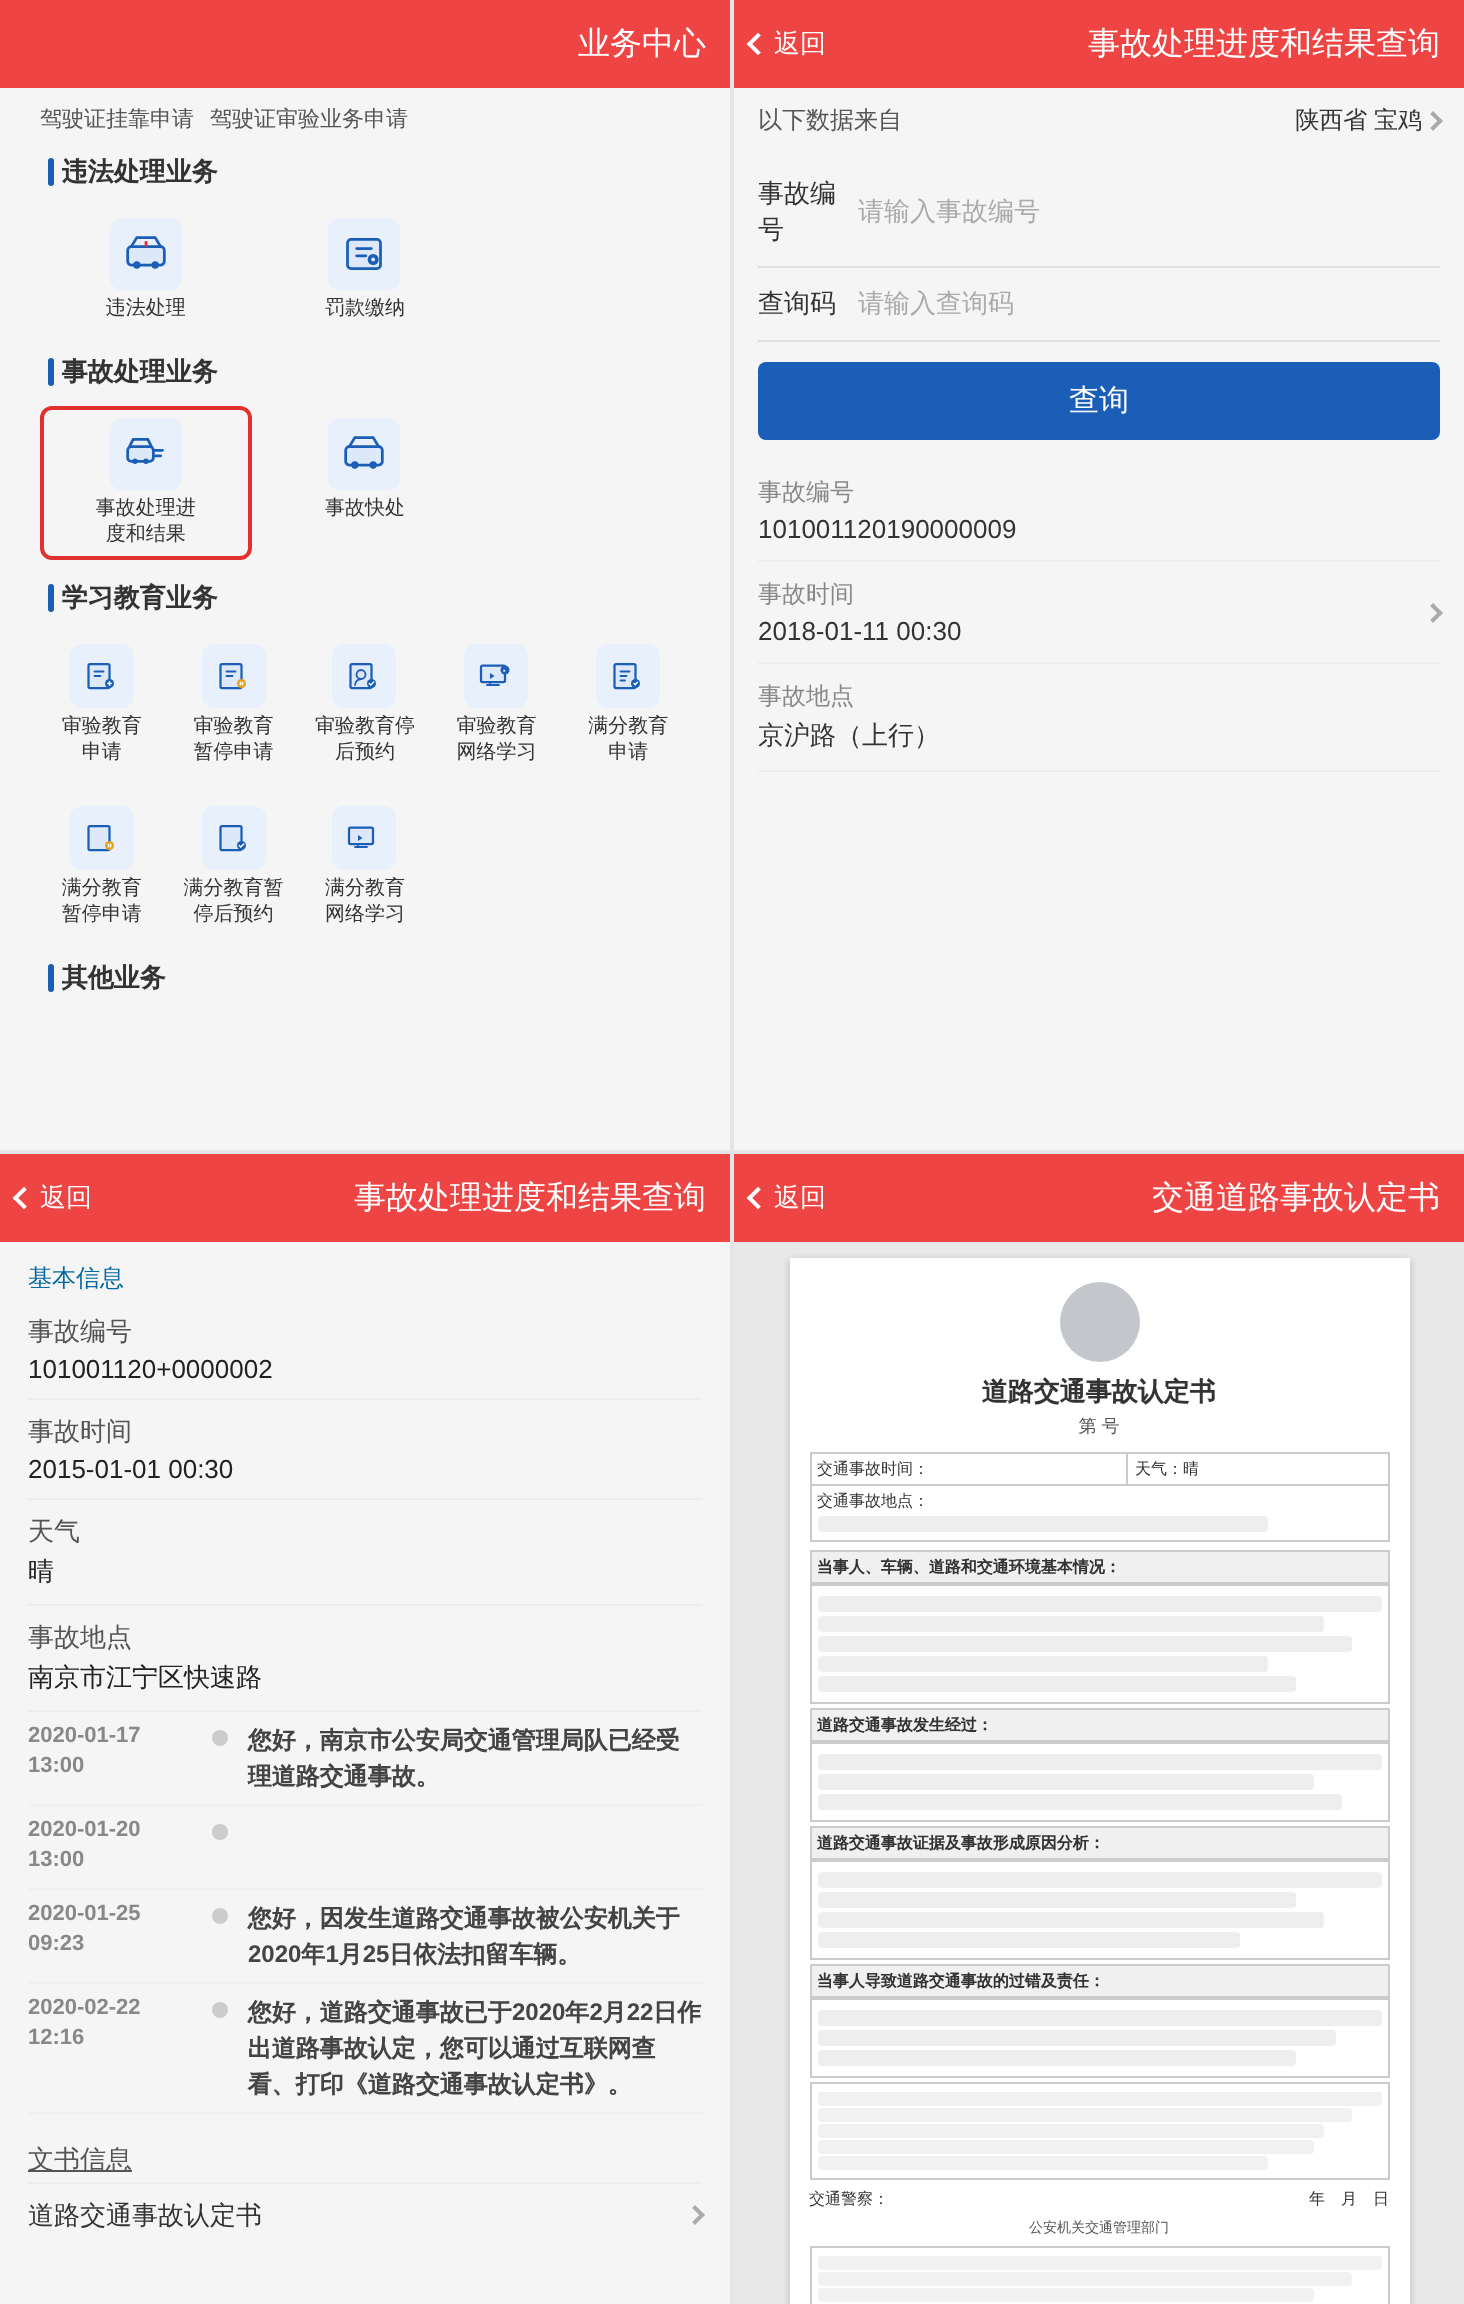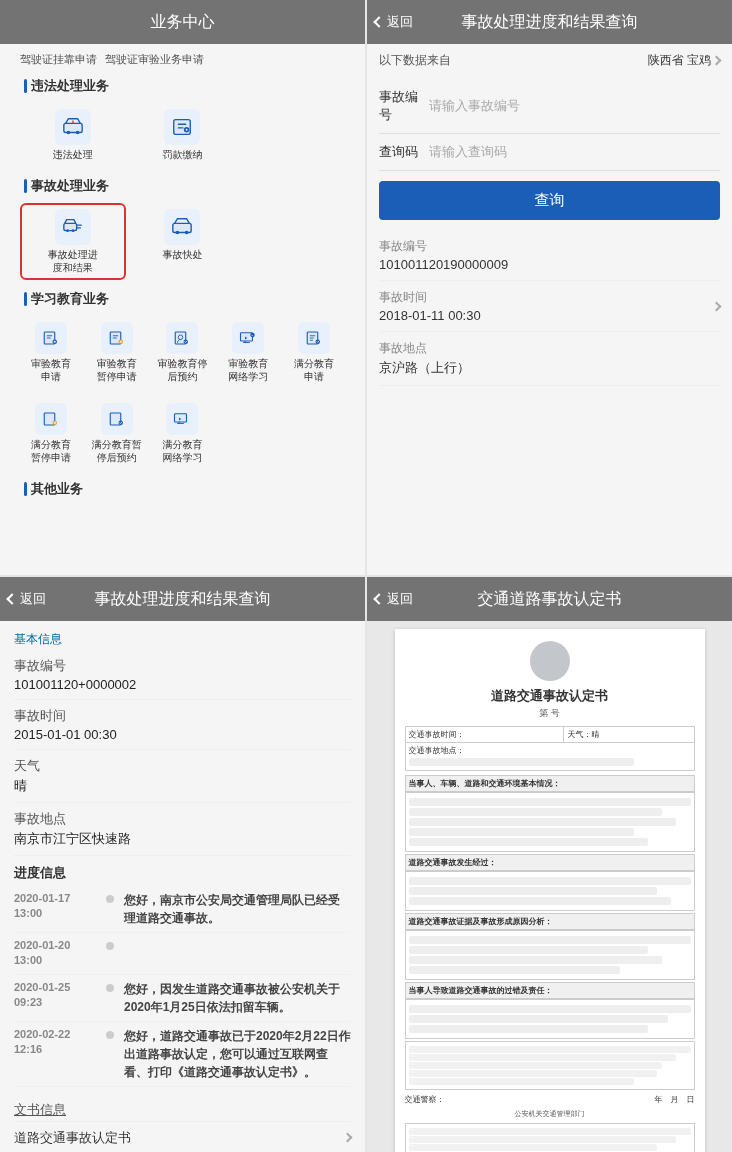--- a/index.html
+++ b/index.html
@@ -17,25 +17,25 @@
     
     .panel {
       background: #f5f5f5;
       overflow: hidden;
       display: flex;
       flex-direction: column;
     }
 
     
     .panel-header {
-      background: #737373;
+      background: #ef4444;
       color: white;
       display: flex;
       align-items: center;
-      justify-content: center;
+      justify-content: flex-end;
       padding: 10px 12px;
       position: relative;
       min-height: 44px;
     }
     .panel-header .back-btn {
       position: absolute;
       left: 8px;
       display: flex;
       align-items: center;
       color: white;
@@ -596,21 +596,20 @@
     </div>
     <div class="info-field">
       <div class="key">天气</div>
       <div class="val">晴</div>
     </div>
     <div class="info-field">
       <div class="key">事故地点</div>
       <div class="val">南京市江宁区快速路</div>
     </div>
 
-    <div class="progress-section-title">进度信息</div>
 
     <div class="progress-item">
       <div class="progress-time">2020-01-17<br>13:00</div>
       <div class="progress-dot"></div>
       <div class="progress-desc">您好，南京市公安局交通管理局队已经受理道路交通事故。</div>
     </div>
     <div class="progress-item">
       <div class="progress-time">2020-01-20<br>13:00</div>
       <div class="progress-dot"></div>
     </div>

